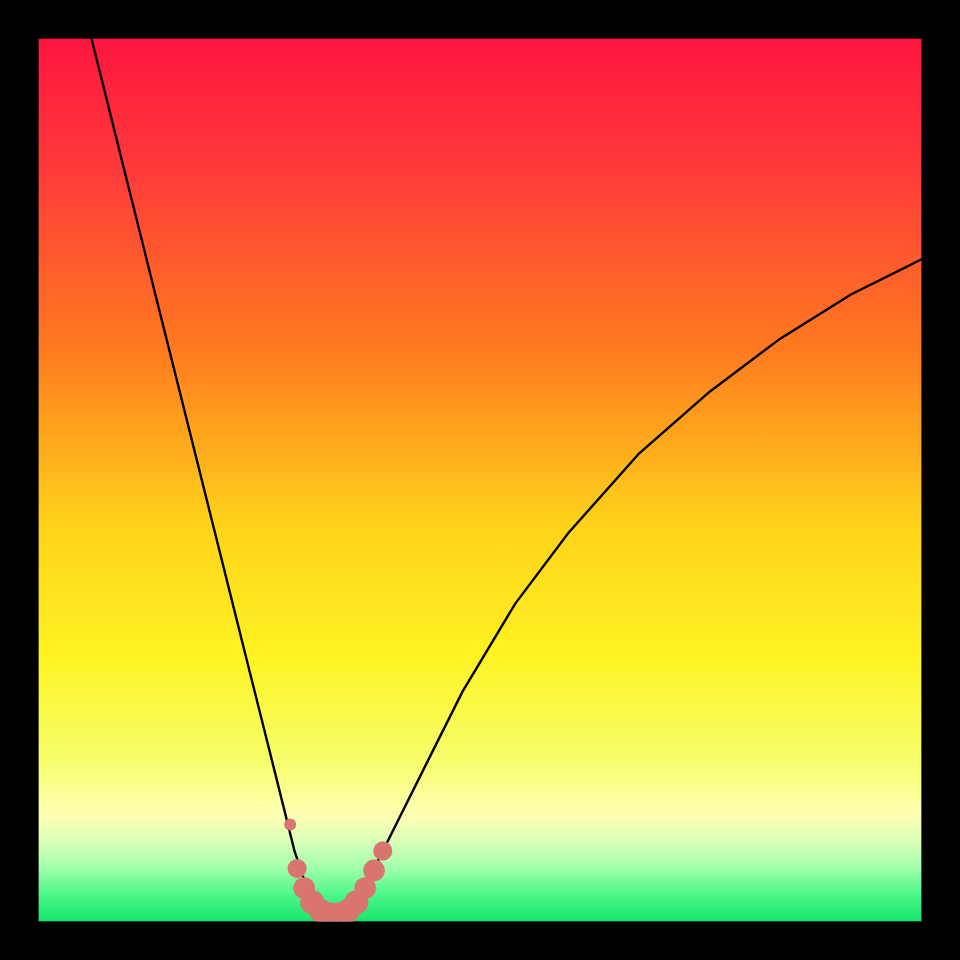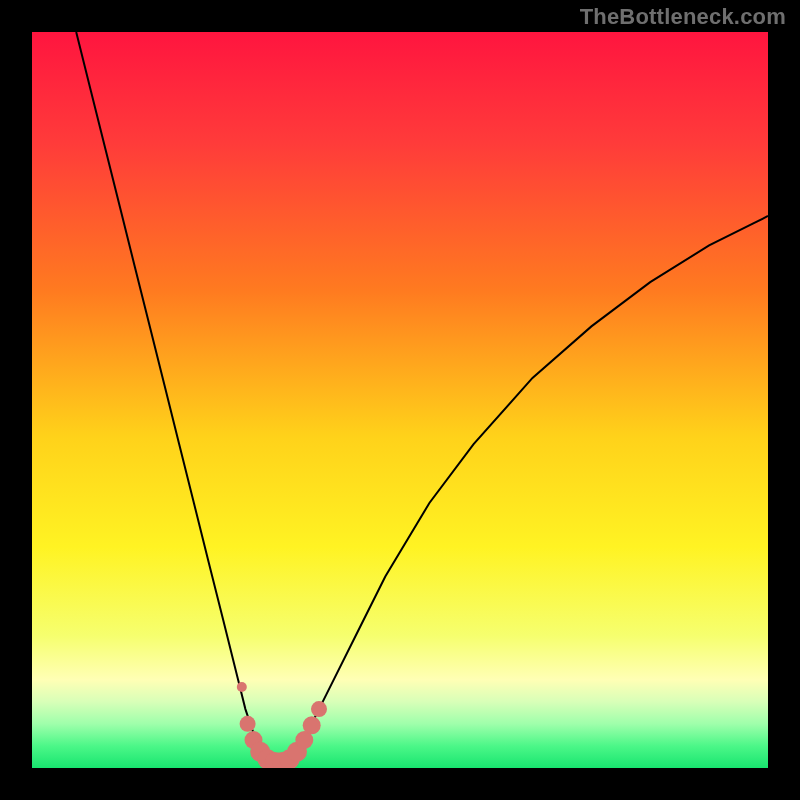--- a/index.html
+++ b/index.html
@@ -33,21 +33,20 @@
     left: 32px;
     top: 32px;
     width: 736px;
     height: 736px;
   }
 </style>
 </head>
 <body>
 
 <div class="frame">
-  <div class="watermark">TheBottleneck.com</div>
   <svg class="plot" viewBox="0 0 736 736" preserveAspectRatio="none">
     <defs>
       <linearGradient id="bg-grad" x1="0" y1="0" x2="0" y2="1">
           <stop offset="0%" stop-color="#ff153f"></stop>
           <stop offset="15%" stop-color="#ff3b3a"></stop>
           <stop offset="35%" stop-color="#ff7a20"></stop>
           <stop offset="55.00000000000001%" stop-color="#ffd21a"></stop>
           <stop offset="70%" stop-color="#fff323"></stop>
           <stop offset="82%" stop-color="#f6ff6e"></stop>
           <stop offset="88%" stop-color="#ffffb5"></stop>

